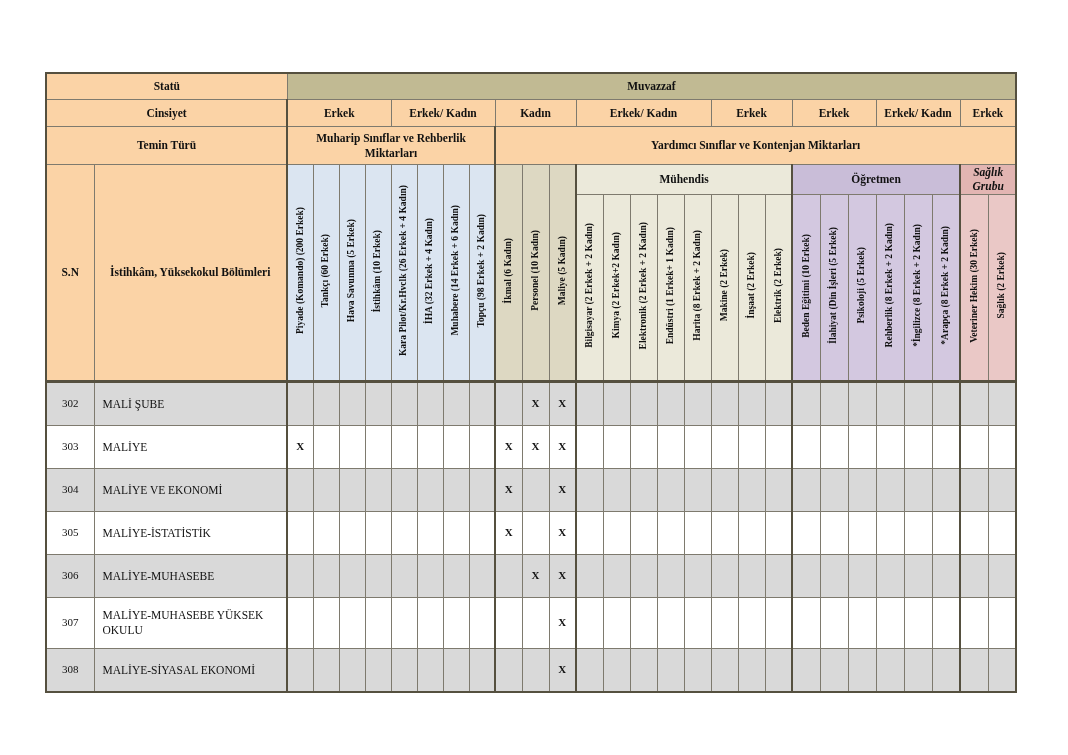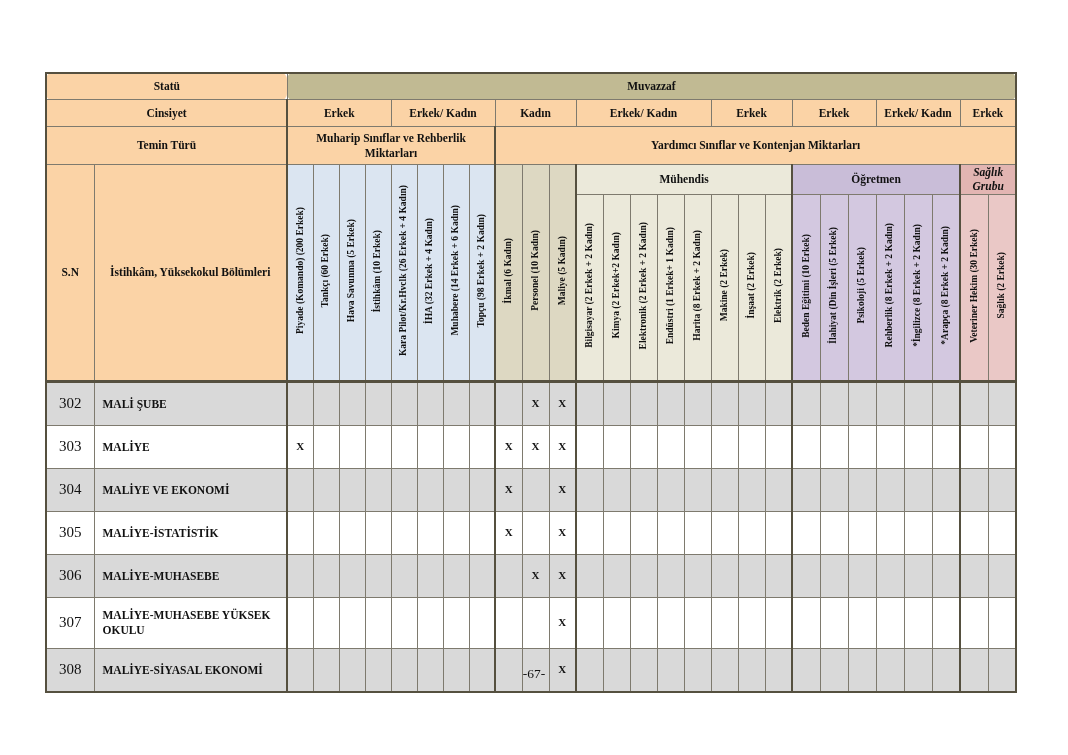--- a/index.html
+++ b/index.html
@@ -13,35 +13,35 @@
   .g-peach{background:var(--c-peach);}
   .g-olive{background:var(--c-olive);}
   .g-muharip{background:var(--c-muharip);}
   .g-kadin{background:var(--c-kadin);}
   .g-muhendis{background:var(--c-muhendis);}
   .g-ogretmen{background:var(--c-ogretmen);}
   .g-ogretmenh{background:var(--c-ogretmen-header);}
   .g-saglik{background:var(--c-saglik);}
   .g-saglikh{background:var(--c-saglik-header);font-style:italic;}
   
-  tr.r-statu td{height:25px;border-radius:6px;}
+  tr.r-statu td{height:25px;}
   tr.r-cinsiyet td{height:26px;}
   tr.r-temin td{height:37px;}
   tr.r-grp > td.hdr{height:28px;}
   tr.r-labels td{height:185px;}
   tr.r-data td{height:38px;background:var(--c-row-white);}
   tr.r-data.alt td{background:var(--c-row-alt);}
   tr.r-data.tall td{height:46px;}
   
   td.vcell{vertical-align:middle;}
   .vtext{display:inline-block;writing-mode:vertical-rl;transform:rotate(180deg);
     white-space:nowrap;font-size:9.5px;font-weight:bold;line-height:1;padding:2px 0;}
   
-  tr.r-data td.sn{font-weight:normal;font-size:15px;}
-  tr.r-data td.name{text-align:left;padding:2px 4px 2px 8px;font-weight:bold;font-size:11.5px;}
+  tr.r-data td.sn{font-weight:normal;font-size:11px;}
+  tr.r-data td.name{text-align:left;padding:2px 4px 2px 8px;font-weight:normal;font-size:11.5px;}
   tr.r-data td.mark{font-weight:bold;font-size:11px;}
   
   .gs{border-left:2px solid var(--c-heavy);}
   tr.r-data.first td{border-top:3px solid var(--c-heavy);}
   .wrap2{white-space:normal;padding:0 2px;}
   .page-num{position:absolute;left:0;top:666px;width:1068px;text-align:center;
     font-size:13.5px;font-weight:normal;}
 </style>
 </head>
 <body>
@@ -350,14 +350,13 @@
           <td class="mark"></td>
           <td class="mark"></td>
           <td class="mark"></td>
           <td class="mark"></td>
           <td class="mark"></td>
           <td class="mark gs"></td>
           <td class="mark"></td>
         </tr>
       </tbody>
   </table>
-  <div class="page-num">-67-</div>
 </div>
 
 </body></html>

